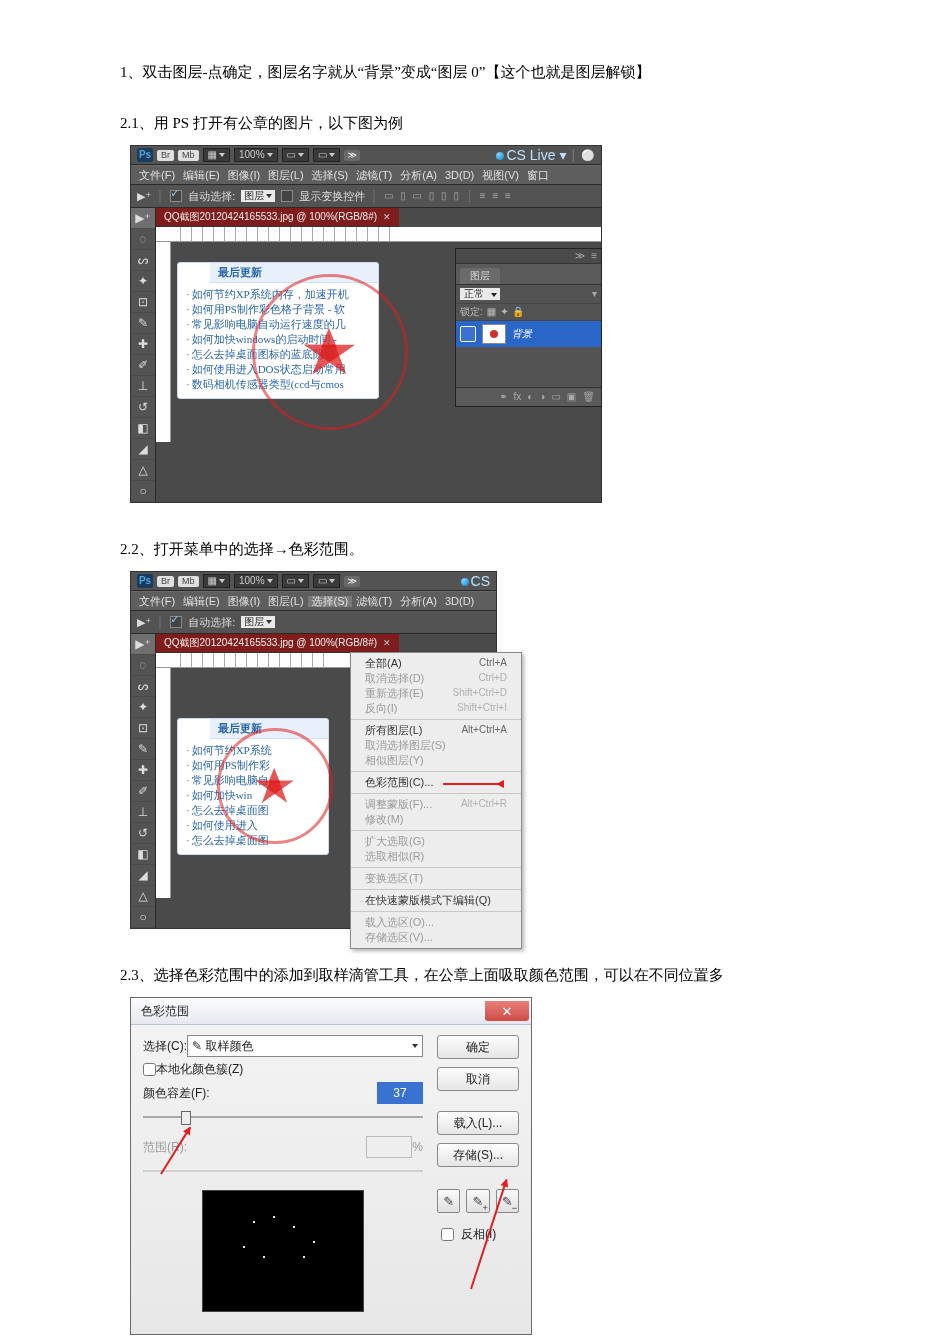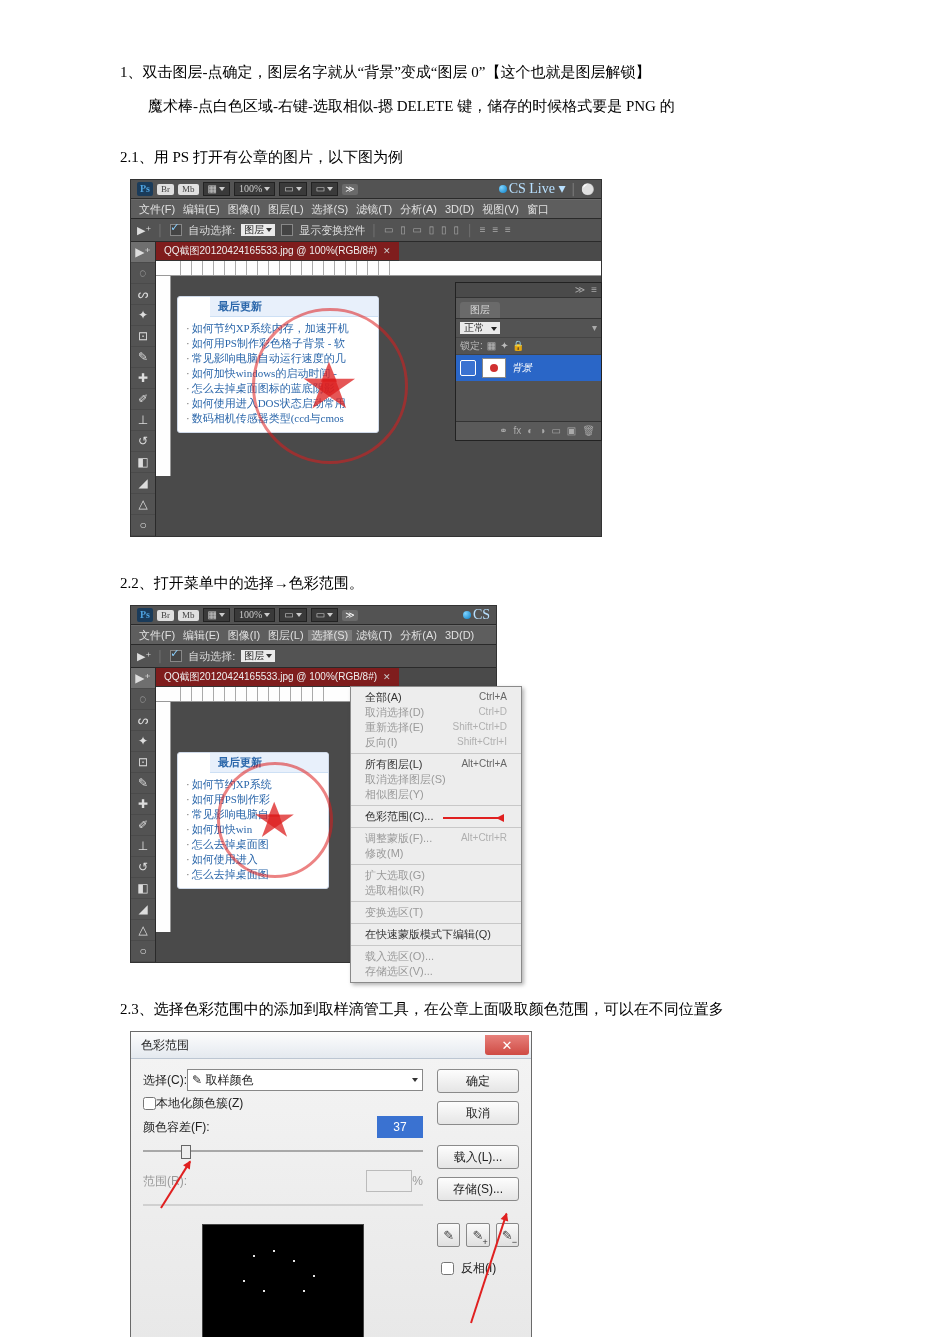--- a/index.html
+++ b/index.html
@@ -36,21 +36,20 @@
     position: relative;
   }
   .ps-top-icons {
     background: #535353;
     height: 18px;
     display: flex;
     align-items: center;
     gap: 4px;
     padding: 0 6px;
     border-bottom: 1px solid #2a2a2a;
-    font-family: Liberation Serif, serif;
   }
   .ps-logo {
     background:#1a3b5a;color:#4fa3e0;font-weight:bold;font-size:10px;
     width:16px;height:14px;display:flex;align-items:center;justify-content:center;border-radius:2px;
   }
   .ps-pill {
     background:#e0e0e0;color:#444;font-size:9px;padding:1px 4px;border-radius:2px;
   }
   .ps-top-sel {
     display:flex;align-items:center;gap:2px;color:#ccc;font-size:10px;
@@ -218,21 +217,20 @@
   .red-line{position:absolute;background:#e02020;height:2px;transform-origin:left center;}
   .red-line::after{content:"";position:absolute;right:-1px;top:-3px;border-top:4px solid transparent;border-bottom:4px solid transparent;border-left:8px solid #e02020;}
 </style>
 </head>
 <body>
 
 <div class="page">
 
   
   <div class="para">1、双击图层-点确定，图层名字就从“背景”变成“图层 0”【这个也就是图层解锁】</div>
-  <div class="para indent">魔术棒-点白色区域-右键-选取相似-摁 DELETE 键，储存的时候格式要是 PNG 的</div>
 
   <br>
 
   
   <div class="para">2.1、用 PS 打开有公章的图片，以下图为例</div>
 
   
   <div class="ps-window" style="width:470px;margin-left:10px;">
 
     <div class="ps-top-icons">

